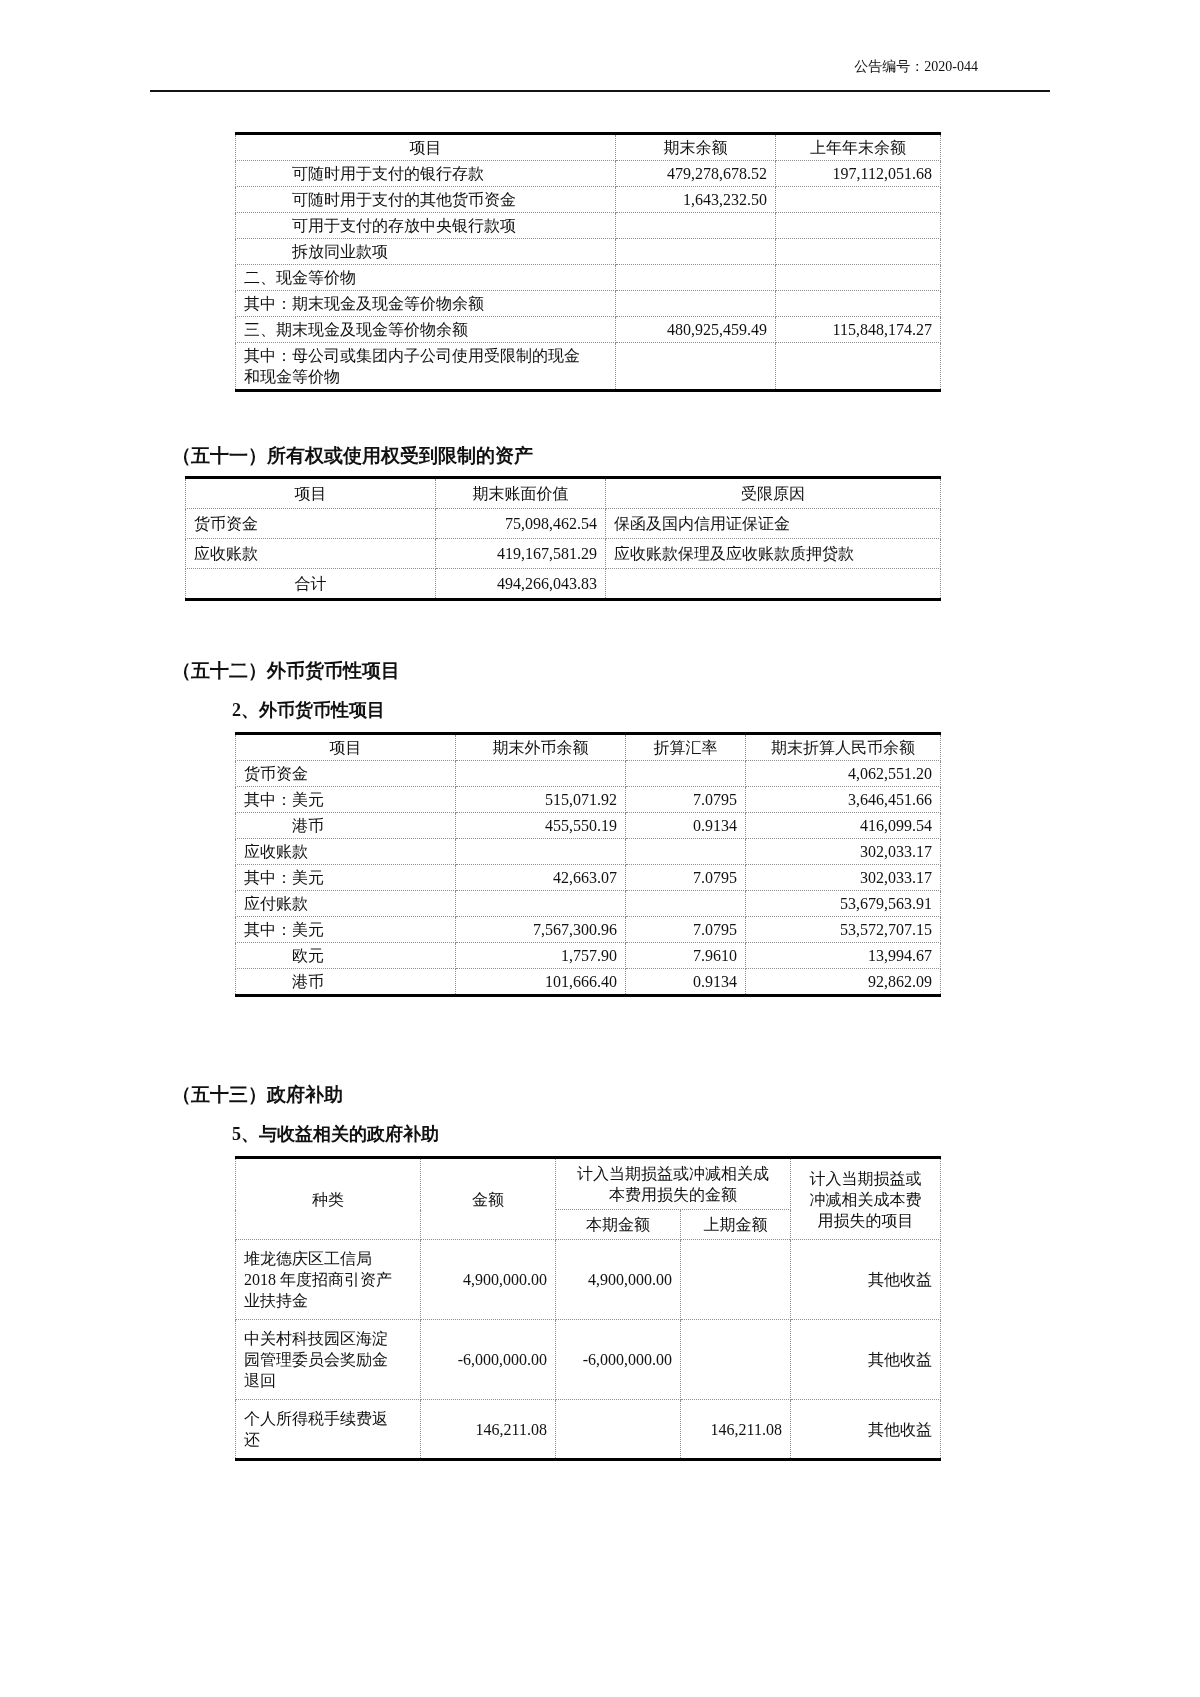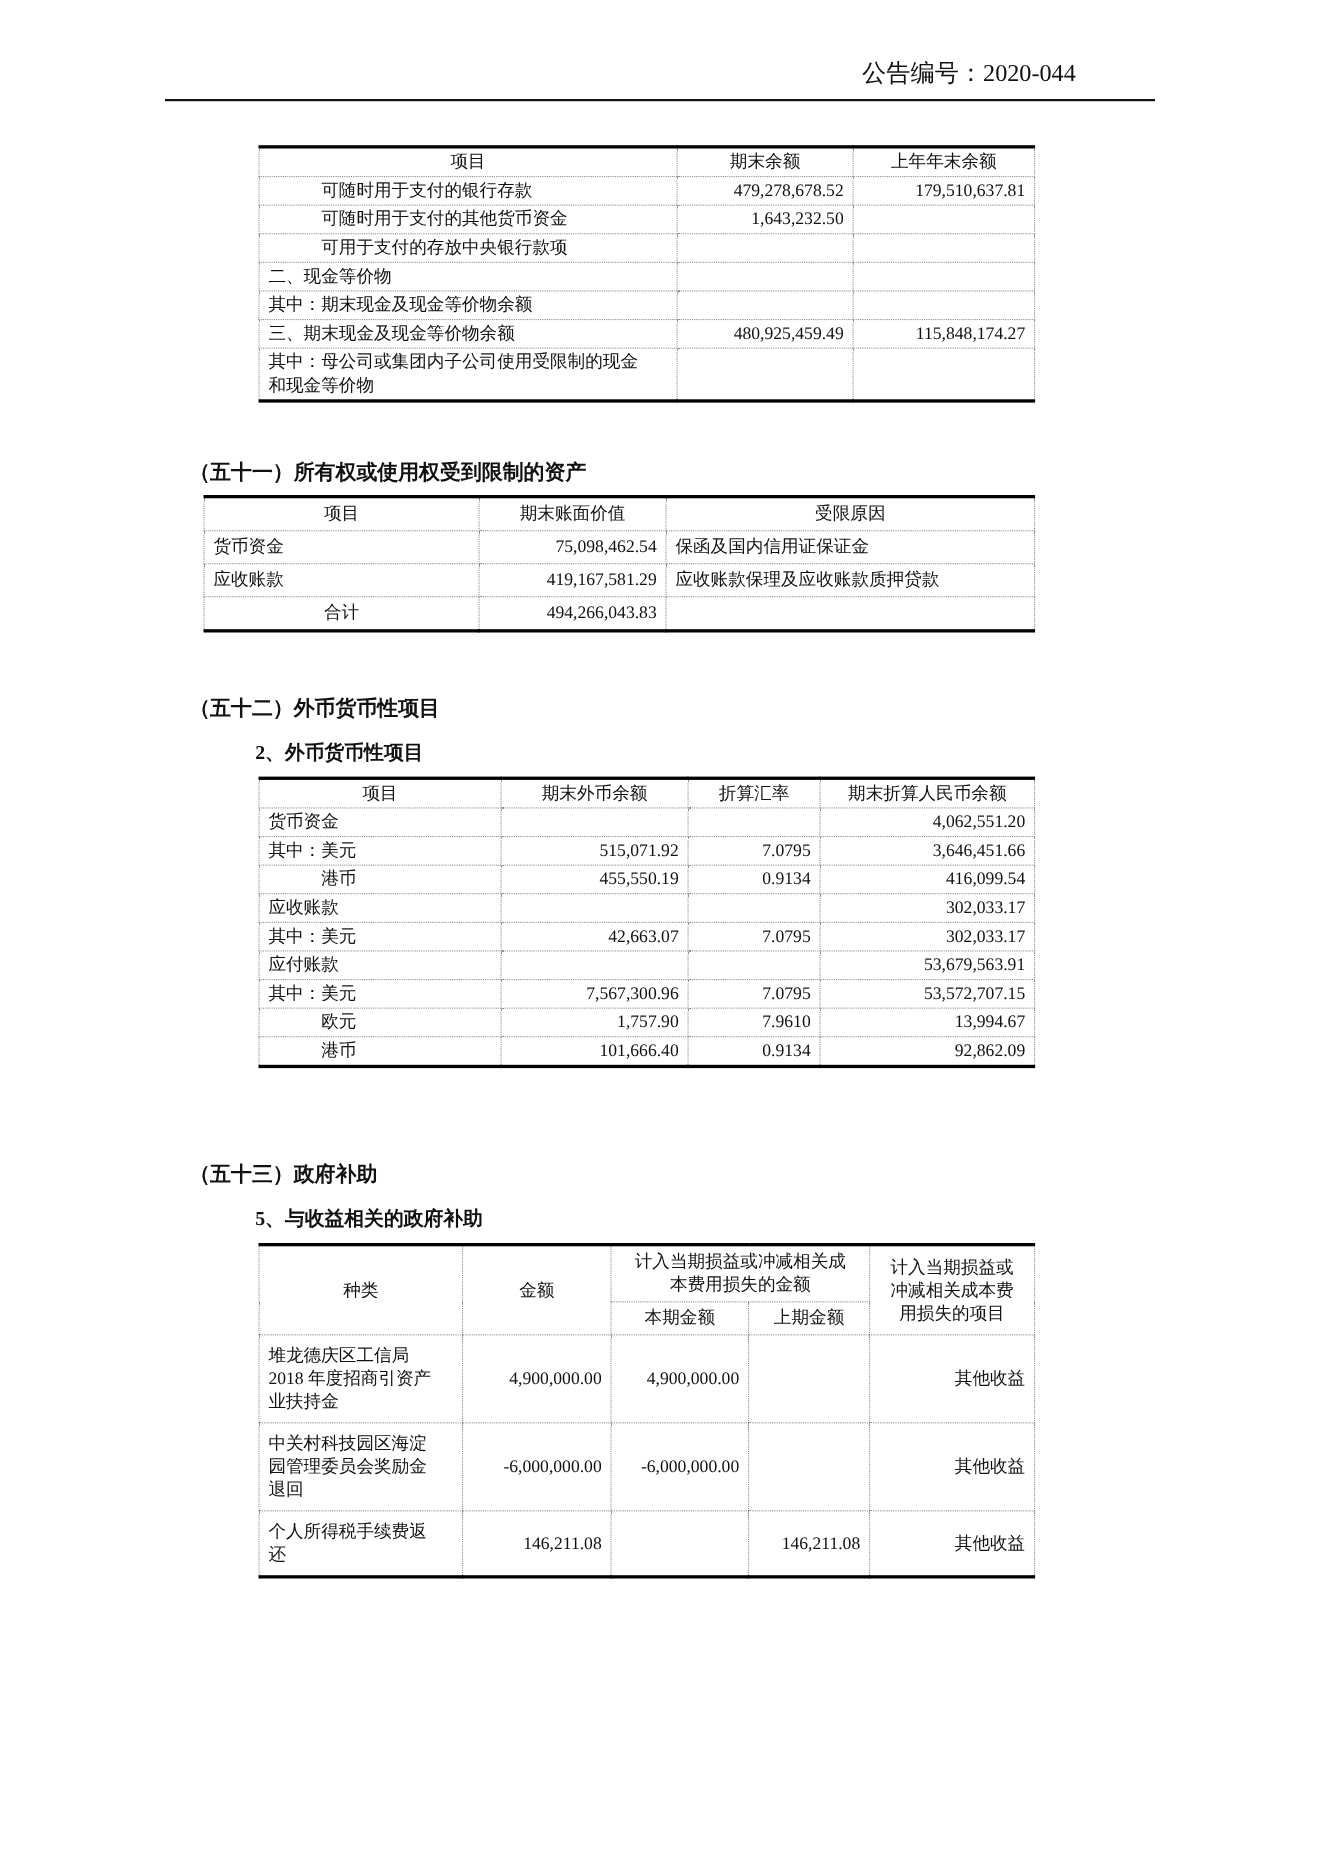--- a/index.html
+++ b/index.html
@@ -5,21 +5,21 @@
   * { margin: 0; padding: 0; box-sizing: border-box; }
   html, body { background: #ffffff; }
   body {
     width: 1200px; height: 1697px;
     font-family: "Liberation Serif", "DejaVu Serif", serif;
     color: #111; overflow: hidden;
   }
   .page { width: 1200px; height: 1697px; position: relative; }
   .content { width: 900px; margin-left: 150px; }
 
-  .notice { margin-top: 56px; padding-right: 72px; text-align: right; font-size: 22px; line-height: 22px; }
+  .notice { margin-top: 56px; padding-right: 72px; text-align: right; font-size: 14px; line-height: 22px; }
   .top-rule { margin-top: 12px; border: 0; border-top: 2.5px solid #151515; height: 0; }
 
   h2.sec { font-size: 19px; font-weight: bold; margin-left: 22px; line-height: 24px; }
   h3.sub { font-size: 18px; font-weight: bold; margin-left: 82px; line-height: 23px; }
 
   table.tbl {
     border-collapse: collapse; table-layout: fixed;
     font-size: 16px; border-top: 3px solid #000; border-bottom: 3px solid #000;
   }
   .tbl th, .tbl td {
@@ -68,29 +68,34 @@
         <tr>
           <th>项目</th>
           <th>期末余额</th>
           <th>上年年末余额</th>
         </tr>
       </thead>
       <tbody>
           <tr>
             <td class="c-item ind">可随时用于支付的银行存款</td>
             <td class="c-num">479,278,678.52</td>
-            <td class="c-num">179,510,637.81</td>
+            <td class="c-num">197,112,051.68</td>
           </tr>
           <tr>
             <td class="c-item ind">可随时用于支付的其他货币资金</td>
             <td class="c-num">1,643,232.50</td>
             <td class="c-num"></td>
           </tr>
           <tr>
             <td class="c-item ind">可用于支付的存放中央银行款项</td>
+            <td class="c-num"></td>
+            <td class="c-num"></td>
+          </tr>
+          <tr>
+            <td class="c-item ind">拆放同业款项</td>
             <td class="c-num"></td>
             <td class="c-num"></td>
           </tr>
           <tr>
             <td class="c-item">二、现金等价物</td>
             <td class="c-num"></td>
             <td class="c-num"></td>
           </tr>
           <tr>
             <td class="c-item">其中：期末现金及现金等价物余额</td>

